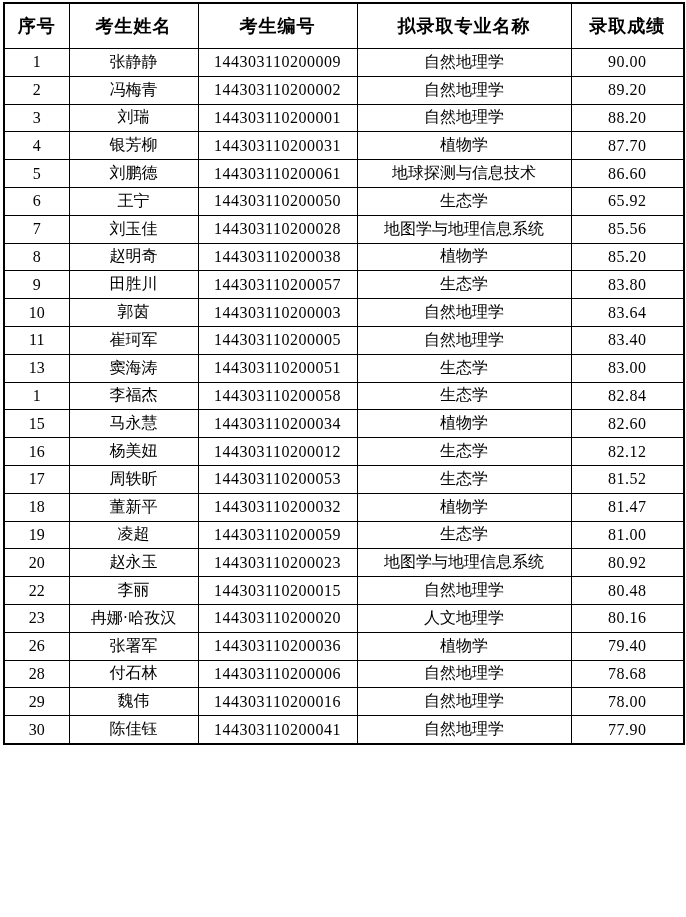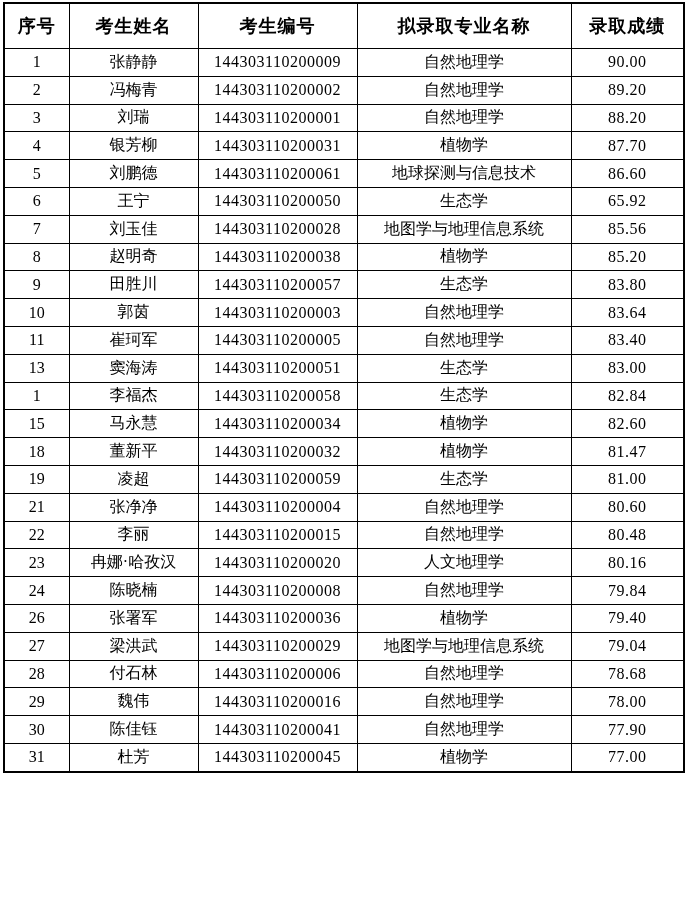--- a/index.html
+++ b/index.html
@@ -163,98 +163,91 @@
           <td class="score-cell">82.84</td>
         </tr>
         <tr>
           <td class="row-index-cell">15</td>
           <td class="candidate-name-cell">马永慧</td>
           <td class="candidate-id-cell">144303110200034</td>
           <td class="major-cell">植物学</td>
           <td class="score-cell">82.60</td>
         </tr>
         <tr>
+          <td class="row-index-cell">16</td>
+          <td class="candidate-name-cell">杨美妞</td>
+          <td class="candidate-id-cell">144303110200012</td>
+          <td class="major-cell">生态学</td>
+          <td class="score-cell">82.12</td>
+        </tr>
+        <tr>
+          <td class="row-index-cell">17</td>
+          <td class="candidate-name-cell">周轶昕</td>
+          <td class="candidate-id-cell">144303110200053</td>
+          <td class="major-cell">生态学</td>
+          <td class="score-cell">81.52</td>
+        </tr>
+        <tr>
           <td class="row-index-cell">18</td>
           <td class="candidate-name-cell">董新平</td>
           <td class="candidate-id-cell">144303110200032</td>
           <td class="major-cell">植物学</td>
           <td class="score-cell">81.47</td>
         </tr>
         <tr>
           <td class="row-index-cell">19</td>
           <td class="candidate-name-cell">凌超</td>
           <td class="candidate-id-cell">144303110200059</td>
           <td class="major-cell">生态学</td>
           <td class="score-cell">81.00</td>
         </tr>
         <tr>
-          <td class="row-index-cell">21</td>
-          <td class="candidate-name-cell">张净净</td>
-          <td class="candidate-id-cell">144303110200004</td>
-          <td class="major-cell">自然地理学</td>
-          <td class="score-cell">80.60</td>
+          <td class="row-index-cell">20</td>
+          <td class="candidate-name-cell">赵永玉</td>
+          <td class="candidate-id-cell">144303110200023</td>
+          <td class="major-cell">地图学与地理信息系统</td>
+          <td class="score-cell">80.92</td>
         </tr>
         <tr>
           <td class="row-index-cell">22</td>
           <td class="candidate-name-cell">李丽</td>
           <td class="candidate-id-cell">144303110200015</td>
           <td class="major-cell">自然地理学</td>
           <td class="score-cell">80.48</td>
         </tr>
         <tr>
           <td class="row-index-cell">23</td>
           <td class="candidate-name-cell">冉娜·哈孜汉</td>
           <td class="candidate-id-cell">144303110200020</td>
           <td class="major-cell">人文地理学</td>
           <td class="score-cell">80.16</td>
         </tr>
         <tr>
-          <td class="row-index-cell">24</td>
-          <td class="candidate-name-cell">陈晓楠</td>
-          <td class="candidate-id-cell">144303110200008</td>
-          <td class="major-cell">自然地理学</td>
-          <td class="score-cell">79.84</td>
-        </tr>
-        <tr>
           <td class="row-index-cell">26</td>
           <td class="candidate-name-cell">张署军</td>
           <td class="candidate-id-cell">144303110200036</td>
           <td class="major-cell">植物学</td>
           <td class="score-cell">79.40</td>
         </tr>
         <tr>
-          <td class="row-index-cell">27</td>
-          <td class="candidate-name-cell">梁洪武</td>
-          <td class="candidate-id-cell">144303110200029</td>
-          <td class="major-cell">地图学与地理信息系统</td>
-          <td class="score-cell">79.04</td>
-        </tr>
-        <tr>
           <td class="row-index-cell">28</td>
           <td class="candidate-name-cell">付石林</td>
           <td class="candidate-id-cell">144303110200006</td>
           <td class="major-cell">自然地理学</td>
           <td class="score-cell">78.68</td>
         </tr>
         <tr>
           <td class="row-index-cell">29</td>
           <td class="candidate-name-cell">魏伟</td>
           <td class="candidate-id-cell">144303110200016</td>
           <td class="major-cell">自然地理学</td>
           <td class="score-cell">78.00</td>
         </tr>
         <tr>
           <td class="row-index-cell">30</td>
           <td class="candidate-name-cell">陈佳钰</td>
           <td class="candidate-id-cell">144303110200041</td>
           <td class="major-cell">自然地理学</td>
           <td class="score-cell">77.90</td>
-        </tr>
-        <tr>
-          <td class="row-index-cell">31</td>
-          <td class="candidate-name-cell">杜芳</td>
-          <td class="candidate-id-cell">144303110200045</td>
-          <td class="major-cell">植物学</td>
-          <td class="score-cell">77.00</td>
         </tr>
       </tbody>
   </table>
 </div>
 
 </body></html>

